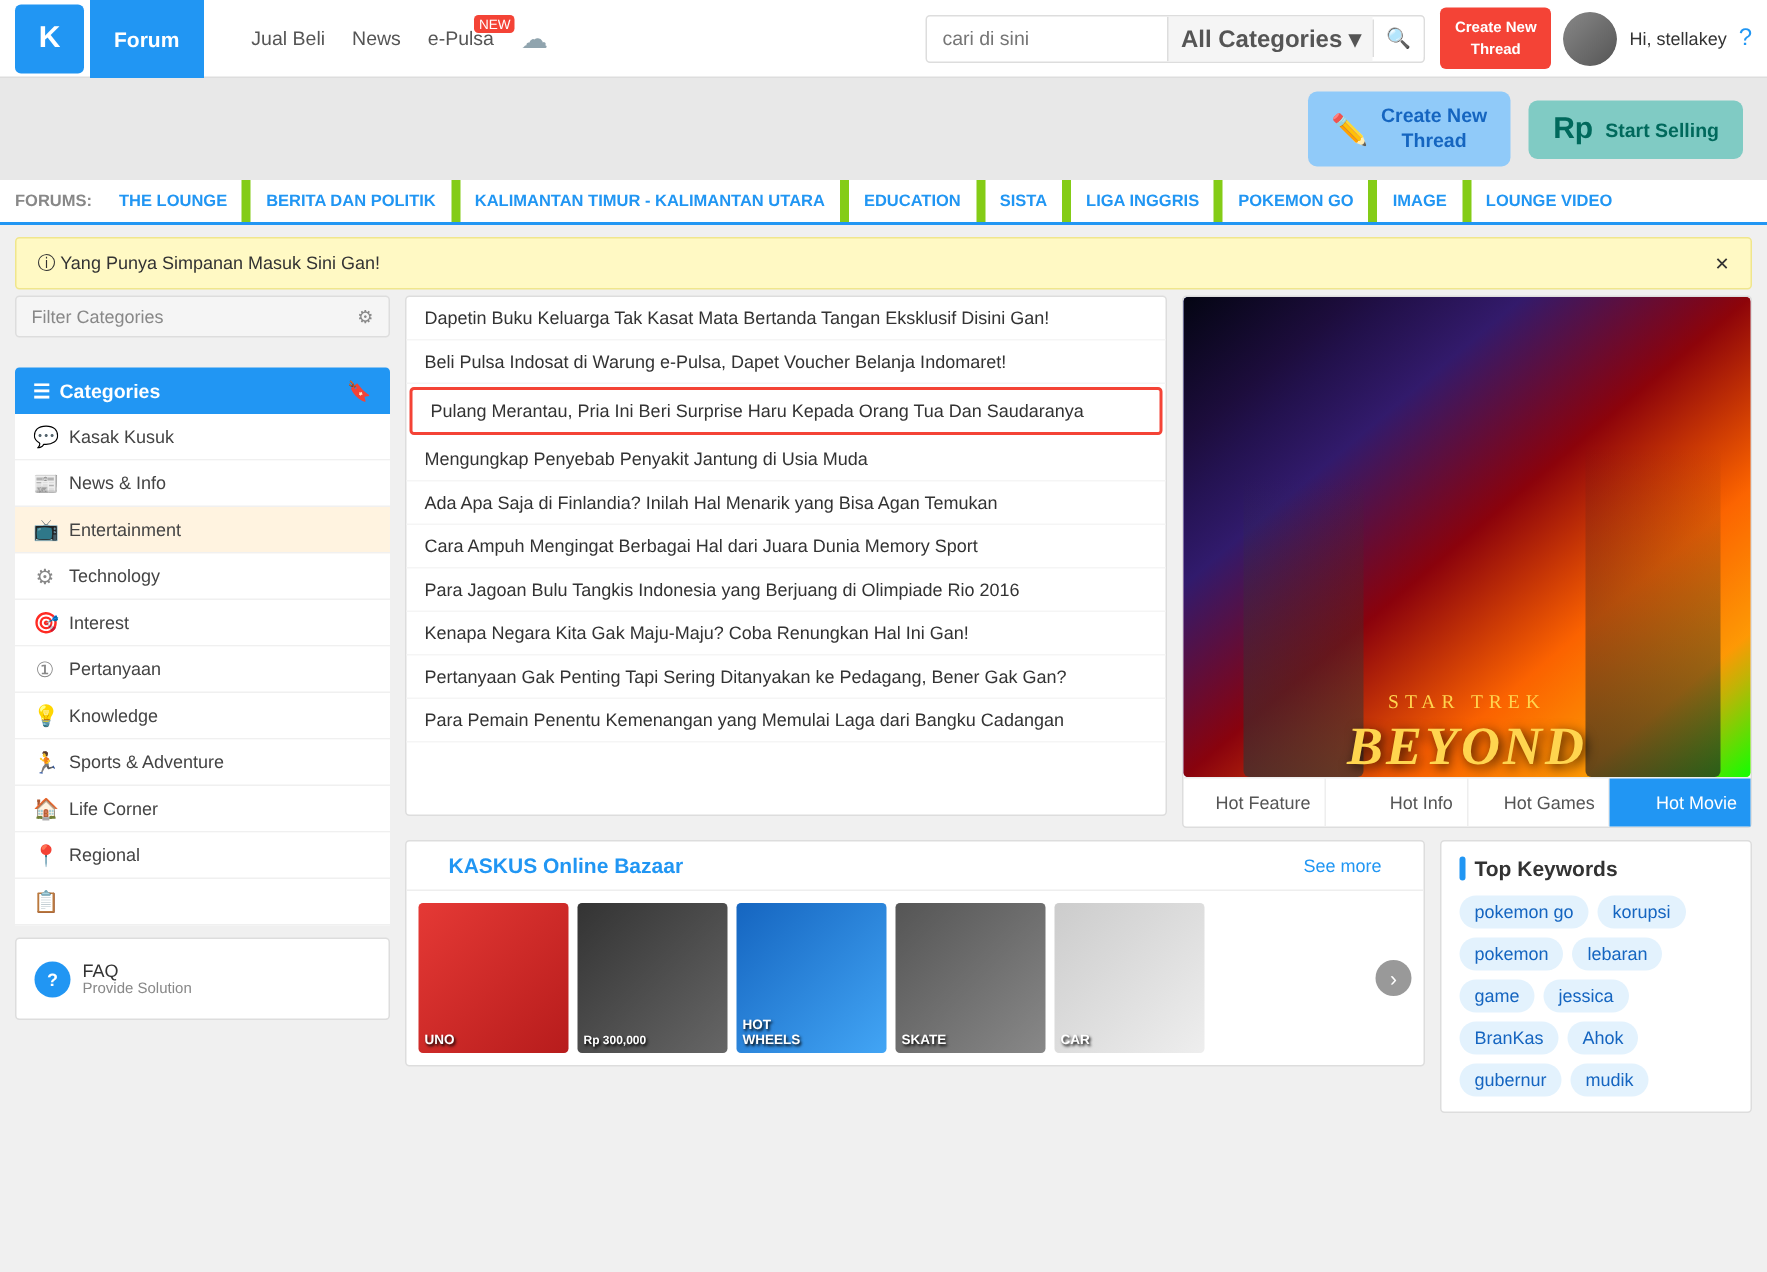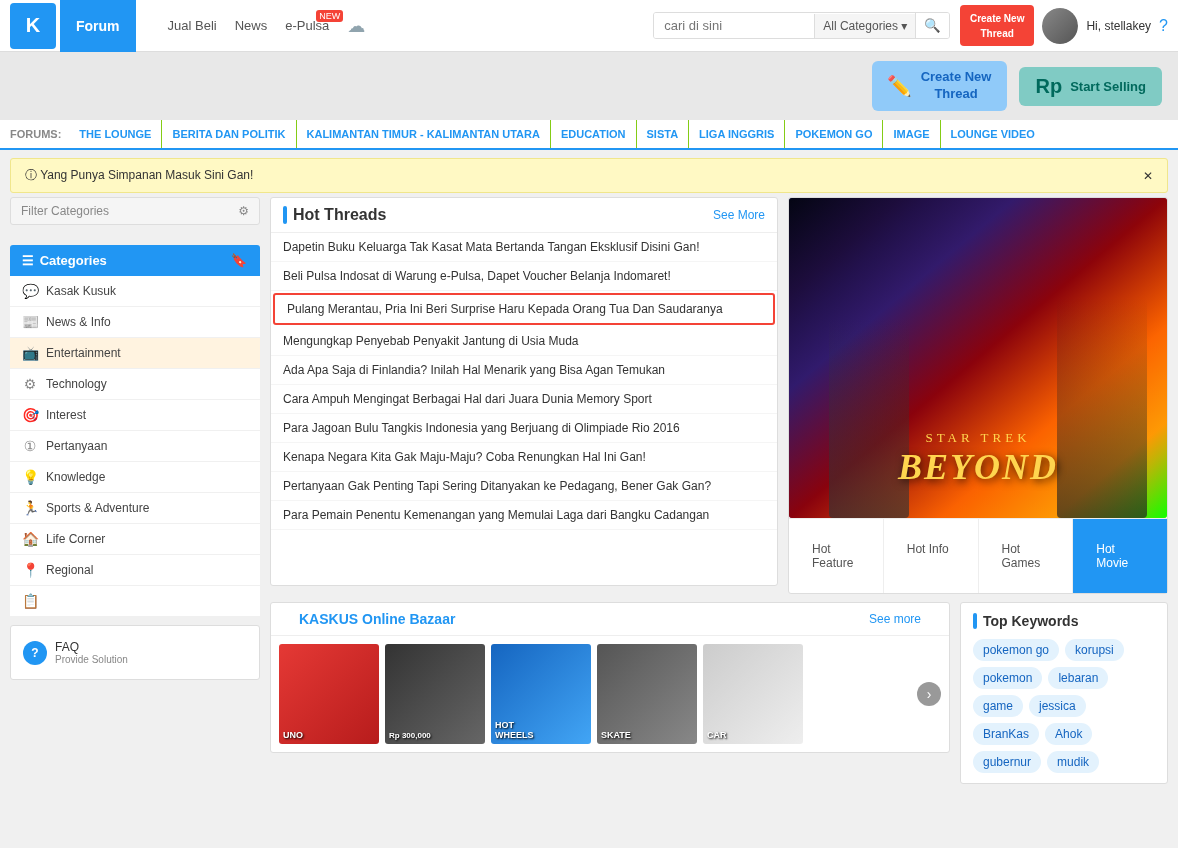--- a/index.html
+++ b/index.html
@@ -74,23 +74,24 @@
       border: none;
       outline: none;
       padding: 5px 10px;
       font-size: 13px;
       width: 160px;
     }
     .search-cat {
       background: #f5f5f5;
       border-left: 1px solid #ddd;
       padding: 5px 8px;
-      font-size: 12px;
+      font-size: 16px;
       color: #555;
       cursor: pointer;
+      font-weight: bold;
     }
     .search-btn {
       background: #fff;
       border: none;
       border-left: 1px solid #ddd;
       padding: 5px 8px;
       cursor: pointer;
       color: #555;
     }
     .header-right {
@@ -188,21 +189,21 @@
       color: #888;
       margin-right: 8px;
       font-size: 11px;
     }
     .forum-tab {
       padding: 8px 10px;
       cursor: pointer;
       color: #2196F3;
       font-weight: bold;
       font-size: 11px;
-      border-right: 1px solid #84cc16;
+      border-right: 6px solid #84cc16;
     }
     .forum-tab:last-child { border-right: none; }
 
     
     .notif-bar {
       background: #fff9c4;
       border: 1px solid #f0e68c;
       display: flex;
       align-items: center;
       justify-content: space-between;
@@ -352,21 +353,20 @@
 
     
     .featured-img {
       width: 100%;
       height: 320px;
       background: linear-gradient(135deg, #1a237e 0%, #311b92 20%, #880e4f 50%, #e65100 70%, #f9a825 90%, #76ff03 100%);
       border-radius: 3px;
       display: flex;
       align-items: flex-end;
       justify-content: center;
-      padding-bottom: 30px;
       position: relative;
       overflow: hidden;
     }
     .star-trek-text {
       text-align: center;
       z-index: 2;
     }
     .star-trek-title {
       font-family: serif;
       color: #ffd54f;
@@ -382,22 +382,22 @@
       text-shadow: 2px 2px 8px rgba(0,0,0,0.8);
       font-family: serif;
       font-style: italic;
     }
     .featured-tabs {
       display: flex;
       border-top: 1px solid #eee;
     }
     .feat-tab {
       flex: 1;
-      text-align: left;
-      padding: 23px;
+      text-align: right;
+      padding: 9px;
       font-size: 12px;
       cursor: pointer;
       color: #555;
       border-right: 1px solid #eee;
     }
     .feat-tab:last-child { border-right: none; }
     .feat-tab.active {
       background: #2196F3;
       color: #fff;
     }
@@ -662,24 +662,20 @@
         </div>
       </div>
     </div>
   </div>
 
   <div class="content-area">
 
     <div style="display:flex; gap:10px; margin-bottom:8px;">
 
       <div class="hot-threads-box" style="flex:1;">
-        <div class="ht-header">
-          <span class="ht-title">Hot Threads</span>
-          <span class="see-more">See More</span>
-        </div>
         <div class="thread-item">
           <span>Dapetin Buku Keluarga Tak Kasat Mata Bertanda Tangan Eksklusif Disini Gan!</span>
         </div>
         <div class="thread-item">
           <span>Beli Pulsa Indosat di Warung e-Pulsa, Dapet Voucher Belanja Indomaret!</span>
         </div>
         <div class="thread-item highlighted">
           <span>Pulang Merantau, Pria Ini Beri Surprise Haru Kepada Orang Tua Dan Saudaranya</span>
         </div>
         <div class="thread-item">

